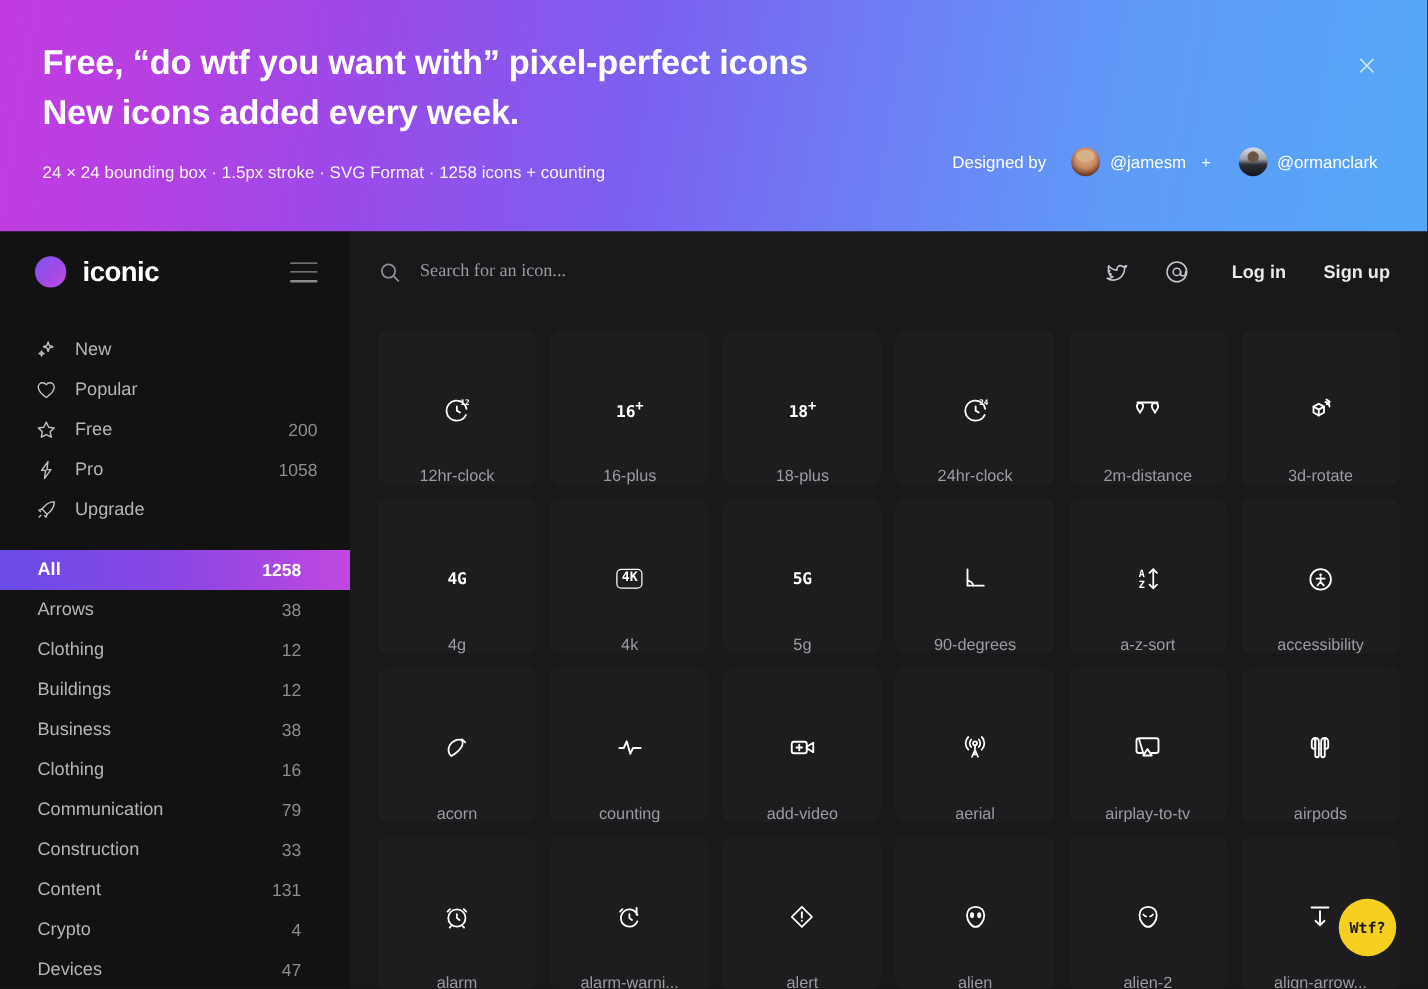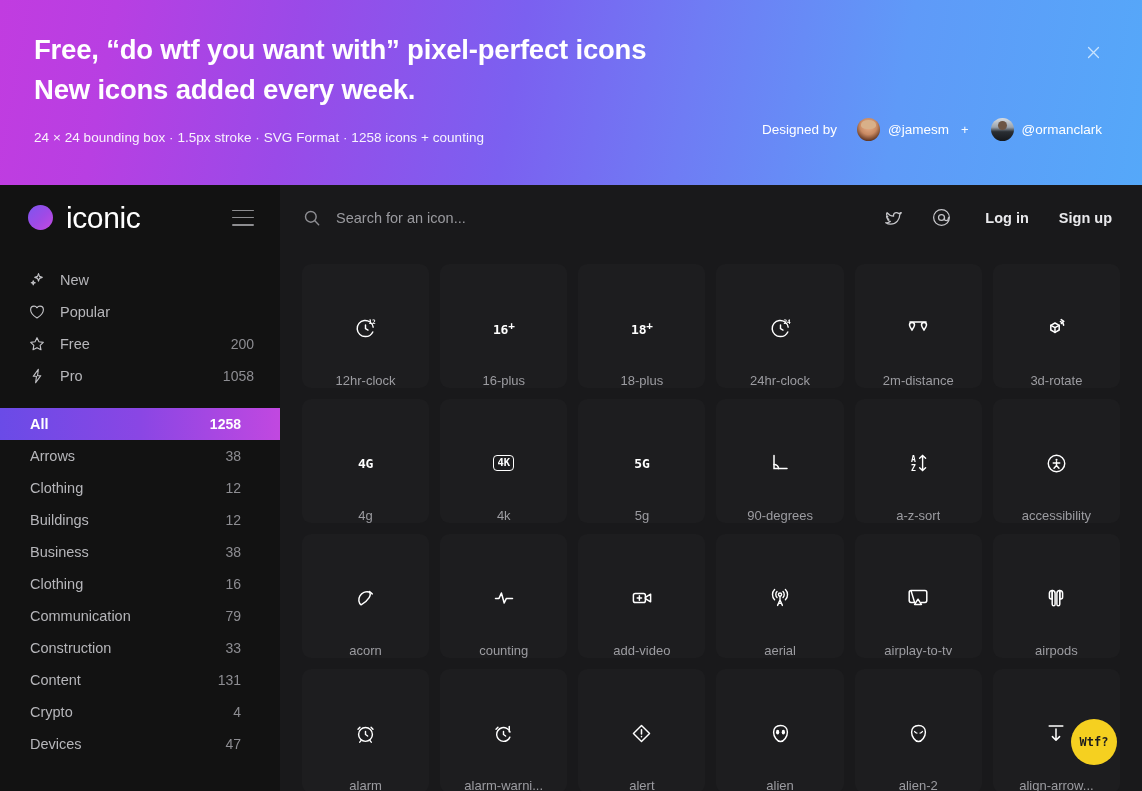--- a/index.html
+++ b/index.html
@@ -83,21 +83,21 @@
     height: 65px; flex: 0 0 65px;
     display: flex; align-items: center;
     padding: 0 26px 0 28px;
   }
   .logo-dot {
     width: 25px; height: 25px; border-radius: 50%;
     background: linear-gradient(135deg, #7d55ef 0%, #a04ae6 55%, #c44ae0 100%);
     flex: 0 0 25px;
   }
   .brand-name {
-    color: #fff; font-size: 30px; font-weight: normal;
+    color: #fff; font-size: 22px; font-weight: bold;
     margin-left: 13px; letter-spacing: -0.4px;
   }
   .hamburger {
     margin-left: auto; width: 22px; height: 16px;
     display: flex; flex-direction: column; justify-content: space-between;
     cursor: pointer;
   }
   .hamburger span { display: block; height: 1.6px; background: #8d8d90; border-radius: 2px; }
 
   .nav-top { padding: 14px 0 12px 0; }
@@ -136,21 +136,21 @@
   .topbar {
     height: 65px; flex: 0 0 65px;
     display: flex; align-items: center;
     padding: 0 30px 0 22px;
   }
   .search-wrap { display: flex; align-items: center; flex: 1 1 auto; }
   .search-ic { width: 20px; height: 20px; color: #8e8e93; margin-right: 14px; flex: 0 0 20px; }
   .search-input {
     background: transparent; border: 0; outline: none;
     color: #22c55e; font-size: 14.5px;
-    font-family: Liberation Sans, sans-serif;
+    font-family: Liberation Serif, serif;
     width: 420px;
   }
   .search-input::placeholder { color: #9a9a9f; }
   .topbar-right { display: flex; align-items: center; gap: 0; }
   .tb-icon {
     width: 28px; height: 28px; margin-left: 20px;
     display: flex; align-items: center; justify-content: center;
     color: #c6c6ca; cursor: pointer;
   }
   .tb-link {
@@ -288,20 +288,31 @@
         <div class="nav-row">
           <span class="ic">
             <svg width="18" height="18" viewBox="0 0 24 24" fill="none" stroke="currentColor" stroke-width="1.5" stroke-linejoin="round">
               <path d="M13.8 3 L7 12.4 H11.3 L10.2 21 L17 11.6 H12.7 Z"></path>
             </svg>
           </span>
           <span class="nlabel">Pro</span>
           <span class="ncount">1058</span>
         </div>
 
+        <div class="nav-row">
+          <span class="ic">
+            <svg width="18" height="18" viewBox="0 0 24 24" fill="none" stroke="currentColor" stroke-width="1.5" stroke-linejoin="round">
+              <path d="M20.6 3.4 C17 3.2 12.8 5.2 10.2 8 L7.4 11 L13 16.6 L16 13.8 C18.8 11.2 20.8 7 20.6 3.4 Z"></path>
+              <path d="M7.4 11 L4.3 12.2 L6.3 14.2 M13 16.6 L11.8 19.7 L9.8 17.7"></path>
+              <path d="M4 20 L6.6 17.4"></path>
+            </svg>
+          </span>
+          <span class="nlabel">Upgrade</span>
+          <span class="ncount"></span>
+        </div>
       </div>
 
       <div class="cat-list">
         <div class="cat-row active spacer-top">
           <span class="clabel">All</span>
           <span class="ccount">1258</span>
         </div>
         <div class="cat-row">
           <span class="clabel">Arrows</span>
           <span class="ccount">38</span>

